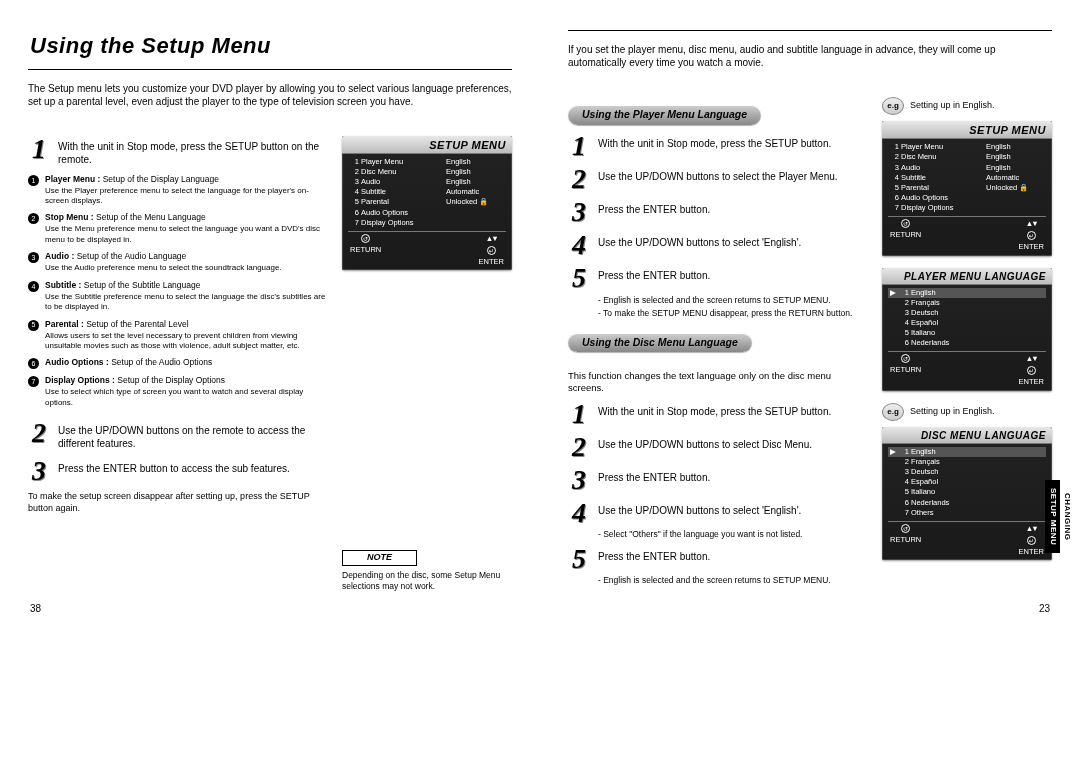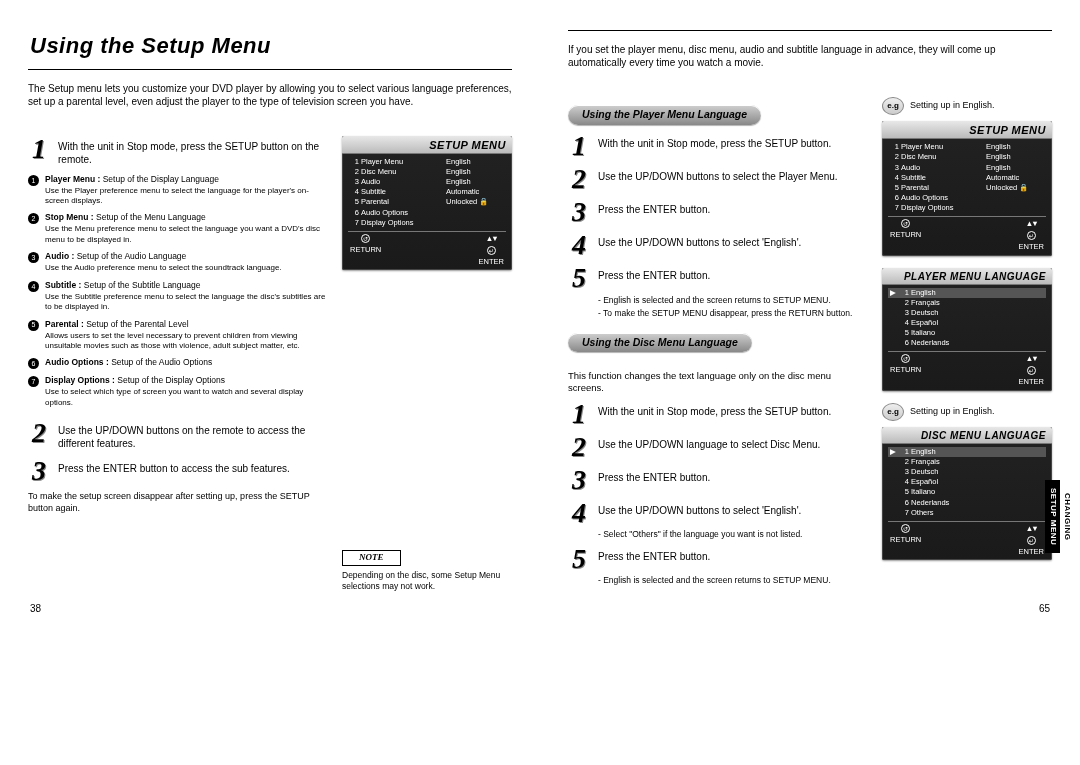--- a/index.html
+++ b/index.html
@@ -69,22 +69,21 @@
   .def-sub { display: block; font-size: 8px; margin-top: 1px; }
 
   .after-note { font-size: 9px; margin: 6px 0 0 0; }
 
   .note-box {
     border: 1px solid #000;
     display: inline-block;
     font-style: italic;
     font-weight: bold;
     font-size: 9px;
-    padding: 1px 16px;
-    font-family: Liberation Serif, serif;
+    padding: 1px 24px;
   }
   .note-text { font-size: 8.5px; margin-top: 4px; }
 
   
   .osd {
     background: linear-gradient(#222, #1a1a1a);
     color: #fff;
     border-radius: 2px;
     margin-bottom: 12px;
     padding: 4px 6px 4px 6px;
@@ -340,21 +339,21 @@
 
         <div class="pill">Using the Disc Menu Language</div>
         <p class="small-intro">This function changes the text language only on the disc menu screens.</p>
         <div id="sec2-steps">
             <div class="step">
               <div class="step-num">1</div>
               <div class="step-text">With the unit in Stop mode, press the SETUP button.</div>
             </div>
             <div class="step">
               <div class="step-num">2</div>
-              <div class="step-text">Use the UP/DOWN language to select Disc Menu.</div>
+              <div class="step-text">Use the UP/DOWN buttons to select Disc Menu.</div>
             </div>
             <div class="step">
               <div class="step-num">3</div>
               <div class="step-text">Press the ENTER button.</div>
             </div>
             <div class="step">
               <div class="step-num">4</div>
               <div class="step-text">Use the UP/DOWN buttons to select 'English'.</div>
             </div>
             <div class="sub-note">- Select "Others" if the language you want is not listed.</div>
@@ -528,15 +527,15 @@
           </div>
         </div>
       </div>
     </div>
 
     <div class="side-tab">
       <div class="light">CHANGING</div>
       <div class="dark">SETUP MENU</div>
     </div>
 
-    <div class="page-num-r">65</div>
+    <div class="page-num-r">23</div>
   </div>
 </div>
 
 </body></html>

